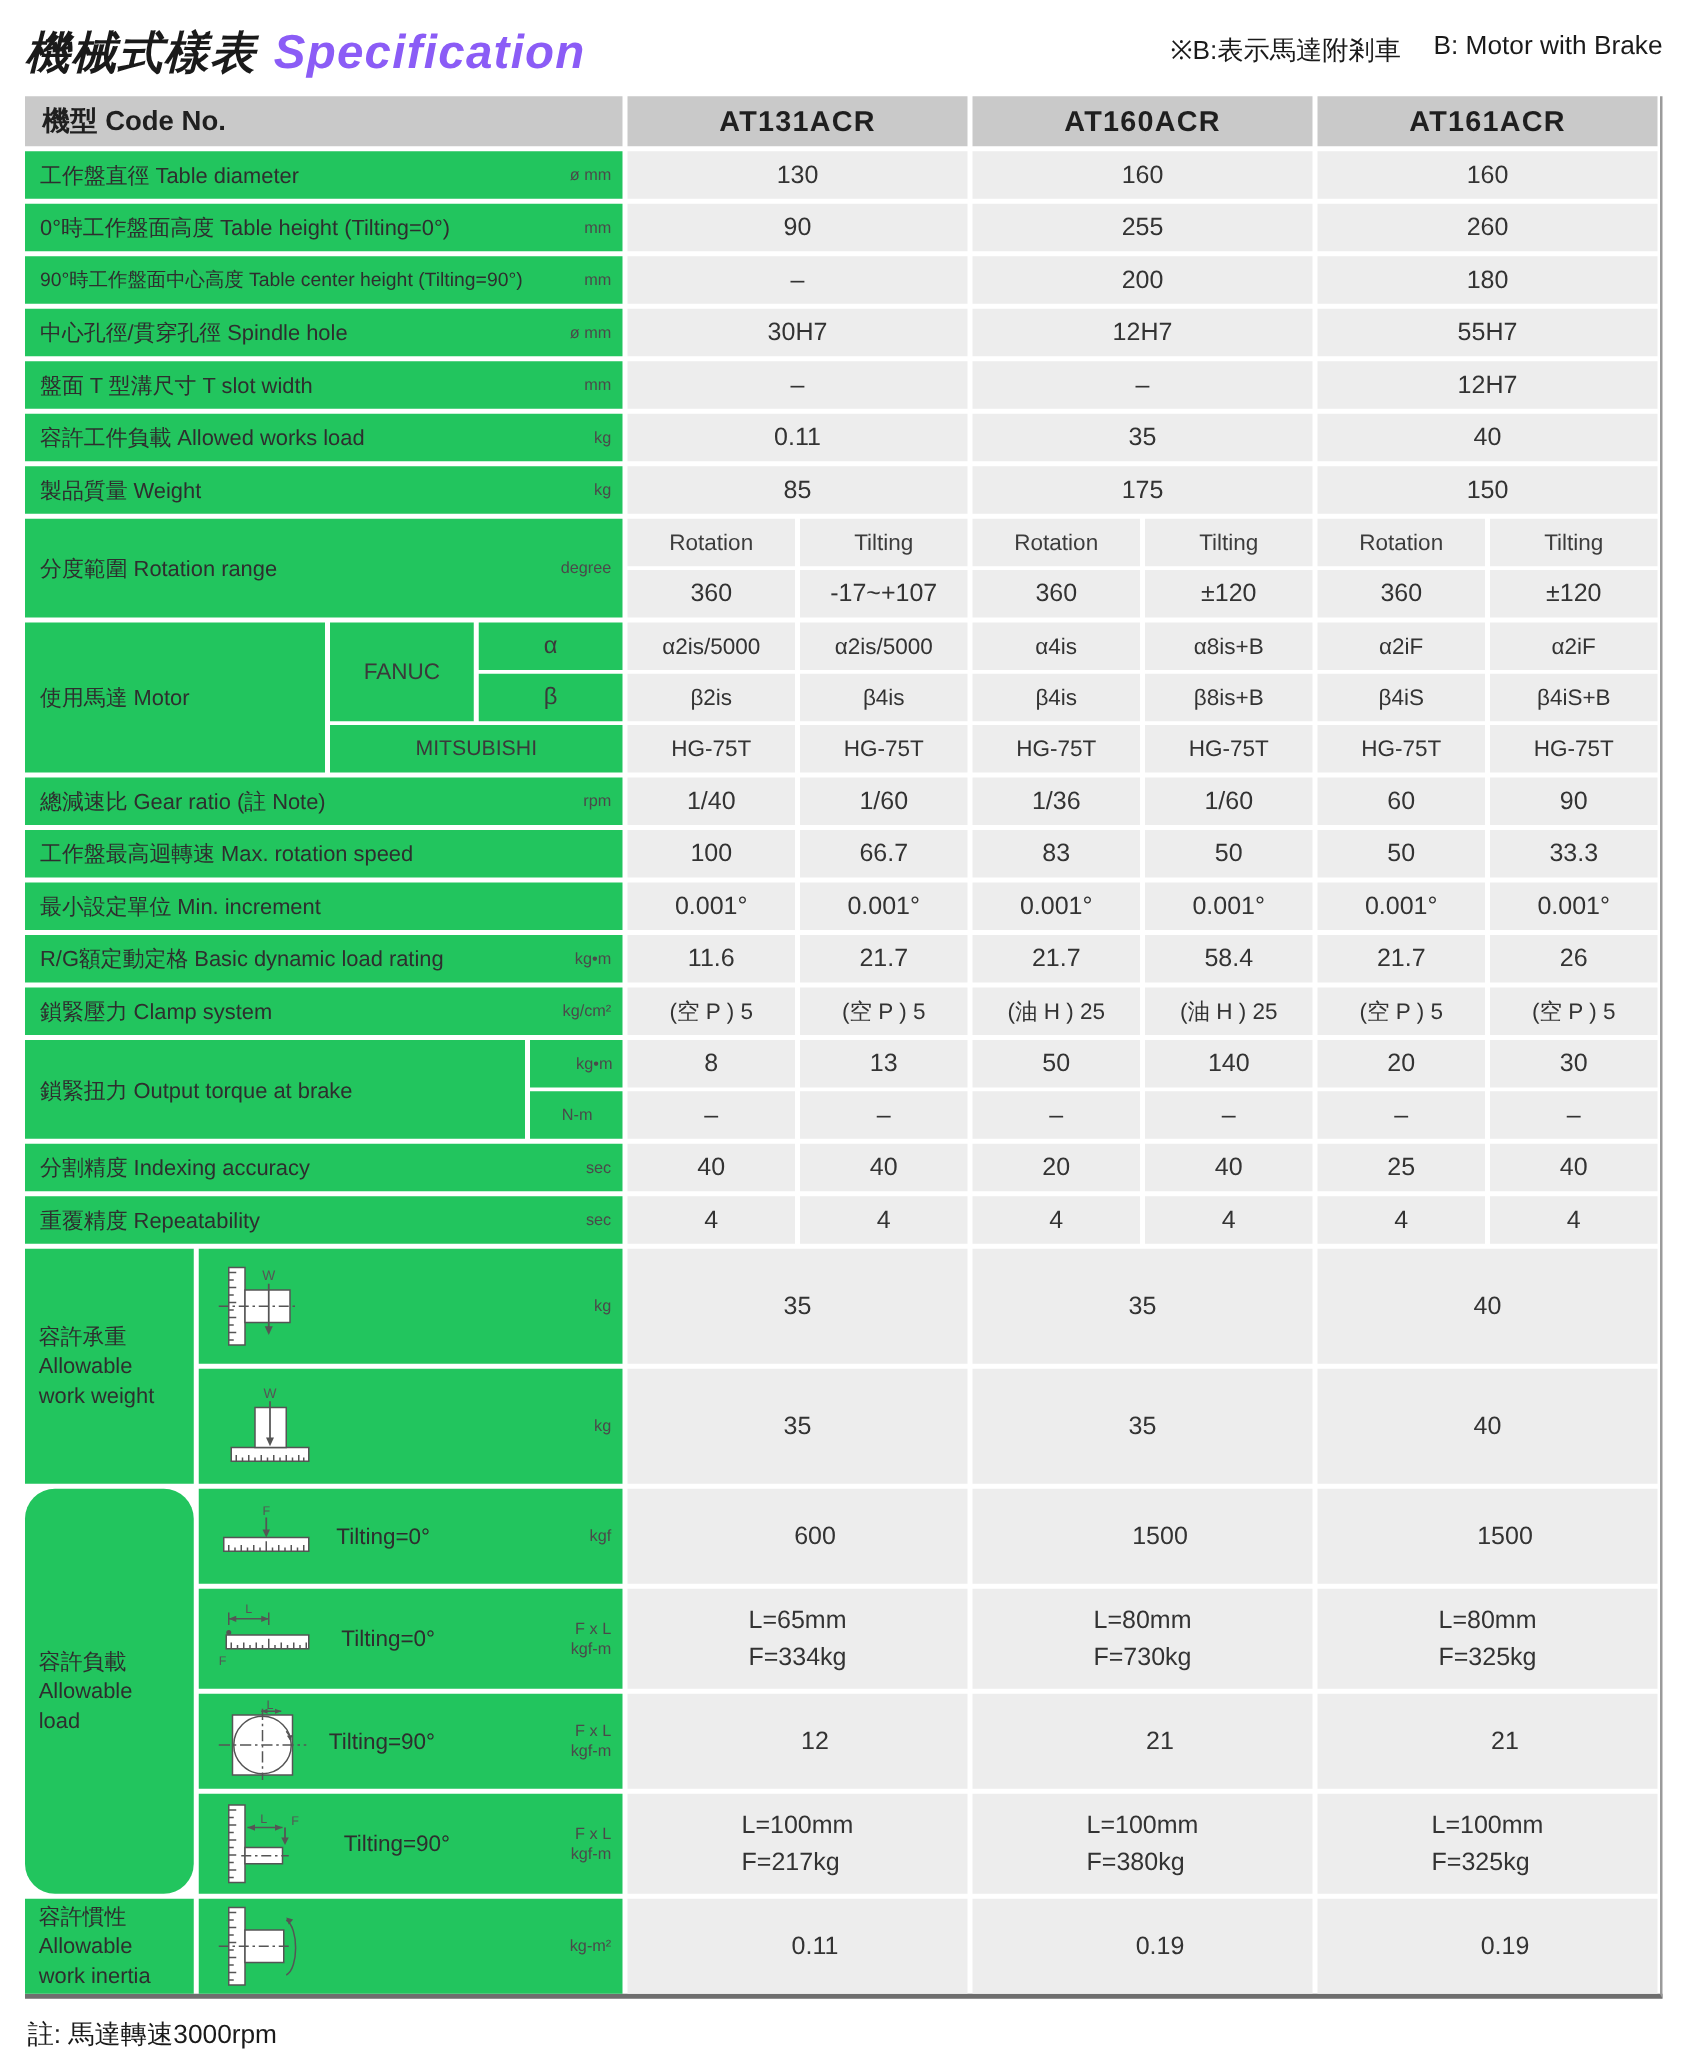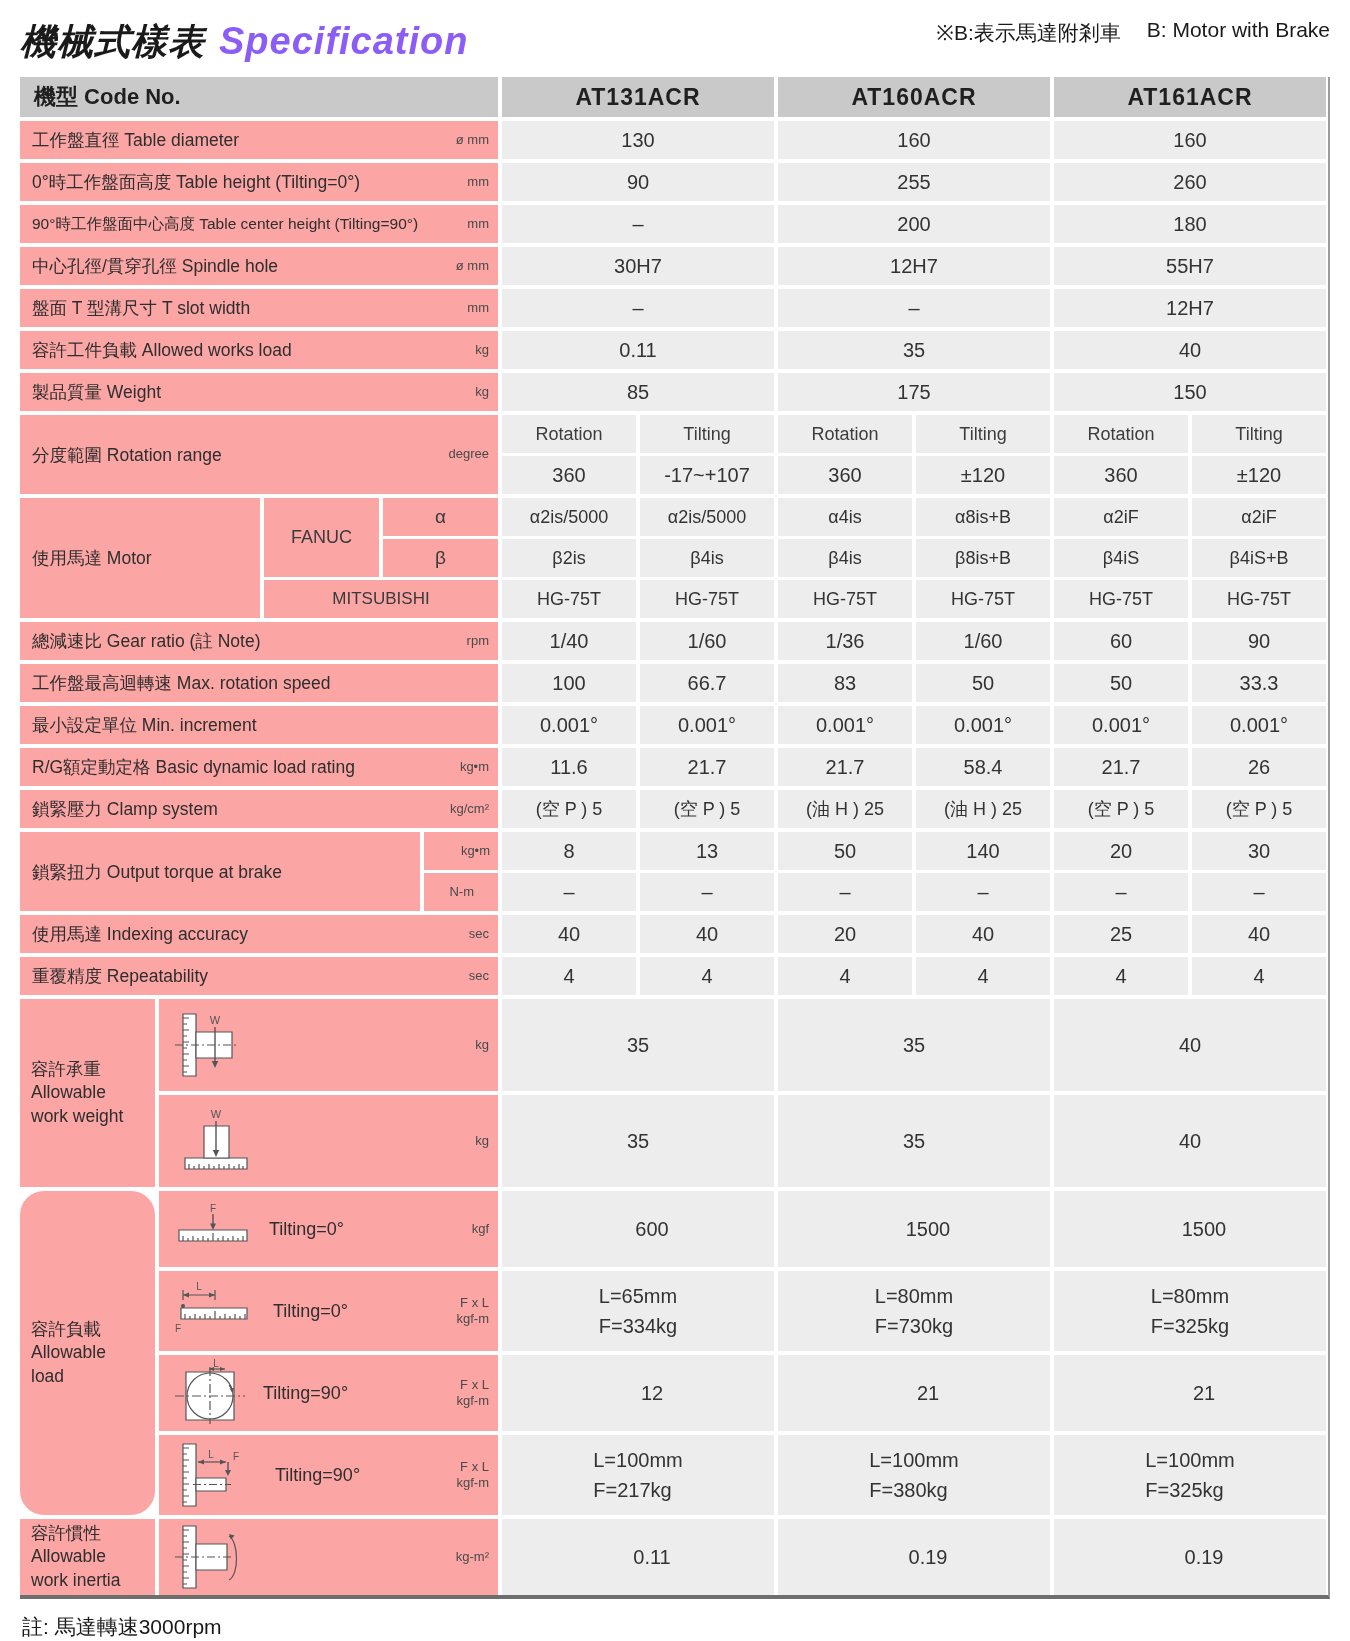--- a/index.html
+++ b/index.html
@@ -1,38 +1,38 @@
 <!DOCTYPE html>
 <html><head>
 <meta charset="utf-8">
 <style>
   html,body{margin:0;padding:0;background:#ffffff;}
   body{width:1350px;height:1641px;overflow:hidden;
        font-family:"Liberation Sans", sans-serif;color:#3a3a3a;}
   .page{position:relative;width:1350px;height:1641px;}
 
   
-  .titlebar{display:flex;align-items:flex-start;justify-content:space-between;
+  .titlebar{display:flex;align-items:center;justify-content:space-between;
             padding:18px 20px 10px 20px;}
   .title-left{display:flex;align-items:baseline;gap:14px;}
   .title-zh{font-size:36px;font-weight:bold;font-style:italic;color:#1a1a1a;letter-spacing:1px;}
   .title-en{font-size:38px;font-weight:bold;font-style:italic;color:#8b5cf6;letter-spacing:1px;}
   .brake-note{font-size:21px;color:#1a1a1a;display:flex;gap:26px;padding-bottom:6px;}
 
   
   .spec-table{margin-left:20px;width:1306px;border-right:2px solid #9b9b9b;
               border-bottom:4px solid #6e6e6e;padding-right:2px;}
   .row{display:flex;gap:4px;margin-bottom:4px;}
   .subrow{display:flex;gap:4px;}
   .col{display:flex;flex-direction:column;}
   .gap3{gap:3px;} .gap4{gap:4px;}
 
   .cell{display:flex;align-items:center;justify-content:center;box-sizing:border-box;}
   .hdr{background:#c9c9c9;}
-  .lbl{background:#fca5a5;}
+  .lbl{background:#22c55e;}
   .val{background:#ededed;font-size:20px;color:#333;}
   .lblcell{justify-content:space-between;padding:0 9px 0 12px;}
   .lbl-text{font-size:17.5px;color:#2e2e2e;white-space:nowrap;overflow:hidden;}
   .unit{font-size:13px;color:#4a4a4a;white-space:pre-line;text-align:right;line-height:1.25;}
   .subhdr{font-size:18px;color:#3c3c3c;}
   .pre{white-space:pre-line;}
 
   .w-label{width:478px;} .w-full{width:272px;} .w-half{width:134px;}
   .w240{width:240px;text-align:right;} .w234{width:234px;} .w115{width:115px;}
   .w400{width:400px;} .w74{width:74px;} .w135{width:135px;} .w339{width:339px;}
@@ -297,21 +297,21 @@
           <div class="cell val w-half h38">–</div>
           <div class="cell val w-half h38">–</div>
           <div class="cell val w-half h38">–</div>
           <div class="cell val w-half h38">–</div>
         </div>
       </div>
     </div>
 
     <div class="row">
       <div class="cell lbl lblcell w-label h38">
-          <span class="lbl-text">使用馬達 Indexing accuracy</span>
+          <span class="lbl-text">分割精度 Indexing accuracy</span>
           <span class="unit">sec</span>
         </div>
       <div class="cell val w-half h38">40</div>
       <div class="cell val w-half h38">40</div>
       <div class="cell val w-half h38">20</div>
       <div class="cell val w-half h38">40</div>
       <div class="cell val w-half h38">25</div>
       <div class="cell val w-half h38">40</div>
     </div>
     <div class="row">

